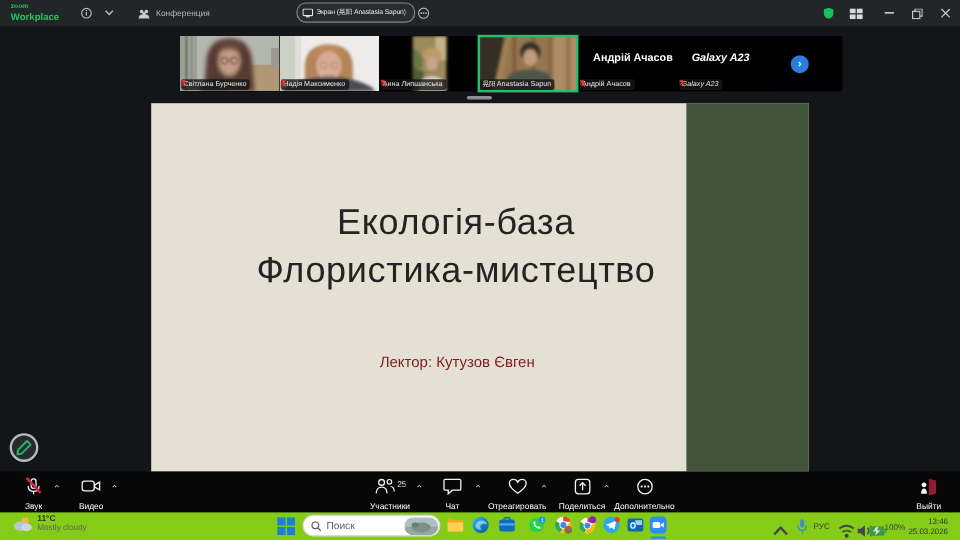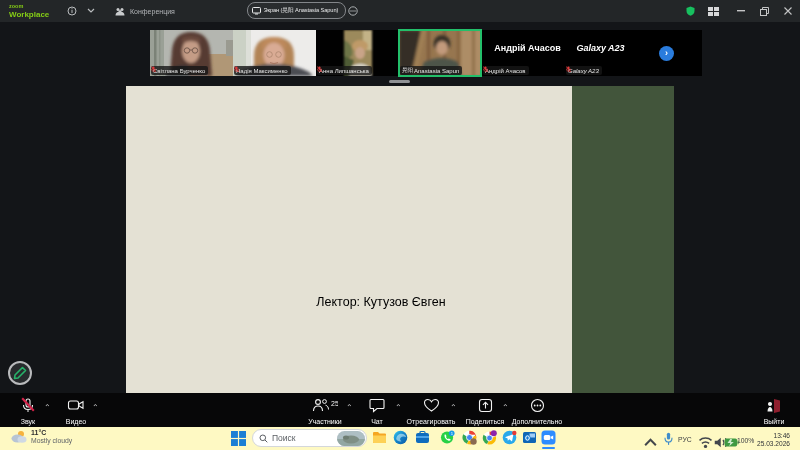--- a/index.html
+++ b/index.html
@@ -1,50 +1,50 @@
 <!DOCTYPE html>
 <html><head>
 <meta charset="utf-8">
 <style>
 html,body{margin:0;padding:0;}
 *{box-sizing:border-box;}
 #screen{position:relative;width:800px;height:450px;overflow:hidden;background:#131518;font-family:"Liberation Sans",sans-serif;}
 
 #topbar{position:absolute;left:0;top:0;width:800px;height:22px;background:#232628;}
-#zlogo{position:absolute;left:9px;top:4px;color:#84cc16;line-height:1;}
+#zlogo{position:absolute;left:9px;top:4px;color:#22c55e;line-height:1;}
 #zlogo .z1{font-size:5.5px;font-weight:bold;display:block;}
 #zlogo .z2{font-size:8px;font-weight:bold;display:block;margin-top:1px;}
 .tbico{position:absolute;top:0;height:22px;display:flex;align-items:center;color:#b9bcbe;}
 #tab{position:absolute;left:247px;top:2px;width:99px;height:17px;border:1px solid #83868a;border-radius:8px;background:#292c2e;display:flex;align-items:center;padding:0 3.5px;color:#e8e9ea;font-size:5.7px;letter-spacing:-0.1px;white-space:nowrap;}
 #conf{position:absolute;left:115px;top:0;height:22px;display:flex;align-items:center;color:#b2b5b8;font-size:7px;}
 
 #main{position:absolute;left:0;top:22px;width:800px;height:371px;background:#131518;}
 #slide{position:absolute;left:126px;top:64px;width:548px;height:307px;background:#e4e1d4;}
 #sgreen{position:absolute;right:0;top:0;width:102px;height:307px;background:#42553b;}
 #stitle{position:absolute;left:0;top:80px;width:508px;text-align:center;color:#232323;font-size:30px;line-height:40px;letter-spacing:0.55px;}
-#ssub{position:absolute;left:0;top:209px;width:510px;text-align:center;color:#000000;font-size:12.5px;}
+#ssub{position:absolute;left:0;top:209px;width:510px;text-align:center;color:#7f1d1d;font-size:12.5px;}
 
 #strip{position:absolute;left:150px;top:8px;width:552px;height:46px;background:#000;}
 .tile{position:absolute;top:0;width:83px;height:46px;overflow:hidden;background:#000;}
 .tile svg{position:absolute;left:0;top:0;}
 .nlabel{position:absolute;left:1px;bottom:1px;height:9px;background:rgba(22,22,22,0.8);border-radius:2px;display:flex;align-items:center;padding:0 3px 0 2px;color:#e8e8e8;font-size:6px;white-space:nowrap;}
 .mics{margin-right:2px;flex:none;}
 .bigname{position:absolute;top:13px;width:100%;text-align:center;color:#fff;font-size:9px;font-weight:bold;}
 #greenb{position:absolute;left:248px;top:-1px;width:84px;height:48px;border:2px solid #23bf6a;pointer-events:none;}
 #arrowbtn{position:absolute;left:659px;top:24px;width:15px;height:15px;border-radius:50%;background:#2a7cdd;color:#fff;text-align:center;line-height:15px;font-size:9px;font-weight:bold;}
 #scrollb{position:absolute;left:389px;top:58px;width:21px;height:3px;border-radius:2px;background:#8f9194;}
 
 #pencil{position:absolute;left:8px;top:339px;width:24px;height:24px;border-radius:50%;border:2px solid #b9babc;background:#282b2d;}
 
 #toolbar{position:absolute;left:0;top:393px;width:800px;height:34px;background:#070708;}
 .titem{position:absolute;top:1.5px;text-align:center;color:#fff;}
 .tlabel{font-size:7px;color:#fdfdfd;margin-top:1px;white-space:nowrap;}
 .caret{position:absolute;color:#c8c9ca;font-size:8px;top:10px;}
 
-#taskbar{position:absolute;left:0;top:427px;width:800px;height:23px;background:#fef9c3;}
+#taskbar{position:absolute;left:0;top:427px;width:800px;height:23px;background:#84cc16;}
 #weather{position:absolute;left:10px;top:2px;display:flex;align-items:center;}
 #wtxt{margin-left:4px;line-height:1.1;}
 #wtxt .t1{font-size:7px;color:#2e2e2e;font-weight:bold;}
 #wtxt .t2{font-size:6.8px;color:#5f6368;}
 #search{position:absolute;left:252px;top:2px;width:115px;height:18px;background:#fff;border:1px solid #d4d7db;border-radius:9px;display:flex;align-items:center;padding-left:6px;color:#5a5e63;font-size:8.5px;}
 .tico{position:absolute;top:3px;width:15px;height:15px;}
 #clock{position:absolute;right:10px;top:4.5px;text-align:right;line-height:1.25;font-size:6.6px;color:#2f3337;}
 </style>
 </head>
 <body>
@@ -118,20 +118,21 @@
   <div class="tbico" style="left:784px;">
     <svg width="8" height="8" viewBox="0 0 8 8">
           <path d="M0.5 0.5 L7.5 7.5 M7.5 0.5 L0.5 7.5" stroke="#c4c5c6" stroke-width="1.1"></path>
         </svg>
   </div>
 </div>
 
 <div id="main">
   <div id="slide">
     <div id="sgreen"></div>
+    <div id="stitle">Екологія-база<br>Флористика-мистецтво</div>
     <div id="ssub">Лектор: Кутузов Євген</div>
   </div>
 
   <div id="strip">
 
     <div class="tile" style="left:0;">
       <svg width="83" height="46" viewBox="0 0 83 46">
         <rect width="83" height="46" fill="#b4b6b0"></rect>
         <rect x="0" y="0" width="14" height="46" fill="#9aa096"></rect>
         <rect x="4" y="0" width="2.5" height="46" fill="#7b8277"></rect>

